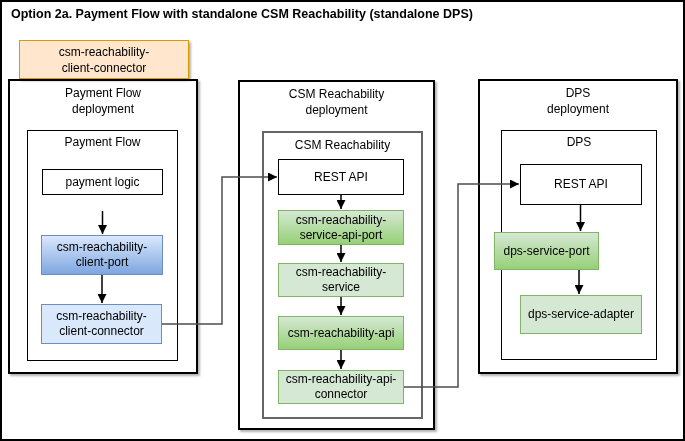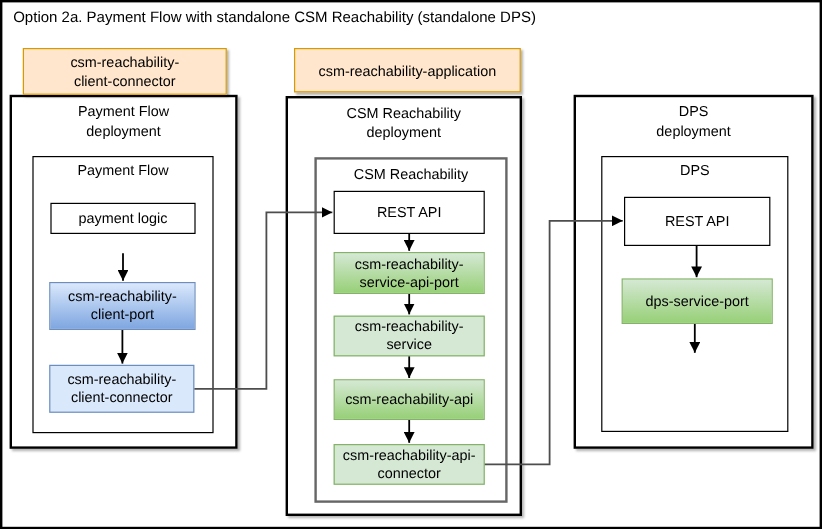--- a/index.html
+++ b/index.html
@@ -4,21 +4,21 @@
 <style>
   html,body { margin:0; padding:0; background:#fff; }
   .canvas {
     position:relative; width:685px; height:441px; background:#ffffff;
     font-family:"Liberation Sans", sans-serif; color:#000; overflow:hidden;
   }
   .frame {
     position:absolute; inset:0; border:2px solid #000; pointer-events:none; z-index:10;
   }
   .title {
-    position:absolute; left:11px; top:7px; font-size:12.5px; font-weight:400;
+    position:absolute; left:11px; top:7px; font-size:12.5px; font-weight:700;
     white-space:pre; z-index:4;
   }
   .deployment {
     position:absolute; background:#ffffff; border:2px solid #000000;
     box-shadow:2px 2px 2px rgba(0,0,0,0.3); box-sizing:border-box; z-index:1;
   }
   .container-box {
     position:absolute; background:#ffffff; border:1px solid #000000;
     box-sizing:border-box; z-index:2;
   }
@@ -81,25 +81,25 @@
   <div class="node plain" style="left:278px;top:159px;width:126px;height:36px">REST API</div>
   <div class="node green-gradient" style="left:278px;top:210px;width:126px;height:35px">csm-reachability-
 service-api-port</div>
   <div class="node green-flat" style="left:278px;top:263px;width:126px;height:34px">csm-reachability-
 service</div>
   <div class="node green-flat" style="left:278px;top:370px;width:126px;height:34px">csm-reachability-api-
 connector</div>
   <div class="node green-gradient" style="left:278px;top:316px;width:126px;height:34px">csm-reachability-api</div>
 
   <div class="node plain" style="left:520px;top:164px;width:122px;height:41px">REST API</div>
-  <div class="node green-gradient" style="left:518px;top:232px;width:126px;height:38px">dps-service-port</div>
+  <div class="node green-gradient" style="left:494px;top:232px;width:105px;height:38px">dps-service-port</div>
+  <div class="node green-flat" style="left:520px;top:295px;width:122px;height:39px">dps-service-adapter</div>
 
   <div class="app-header" style="left:19px;top:40px;width:170px;height:39px">csm-reachability-
 client-connector</div>
-  <div class="app-header" style="left:245px;top:40px;width:189px;height:37px">csm-reachability-application</div>
 
   <svg class="wires" width="685" height="441" viewBox="0 0 685 441">
     <defs>
       <marker id="arrowhead" markerWidth="9" markerHeight="9" refX="9" refY="4.5" orient="auto" markerUnits="userSpaceOnUse">
         <path d="M0,0 L9,4.5 L0,9 z" fill="#000000"></path>
       </marker>
     </defs>
 
     <path d="M102.5,211 L102.5,234" stroke="#000" stroke-width="1.5" fill="none" marker-end="url(#arrowhead)"></path>
     <path d="M102,275 L102,303" stroke="#000" stroke-width="1.5" fill="none" marker-end="url(#arrowhead)"></path>

